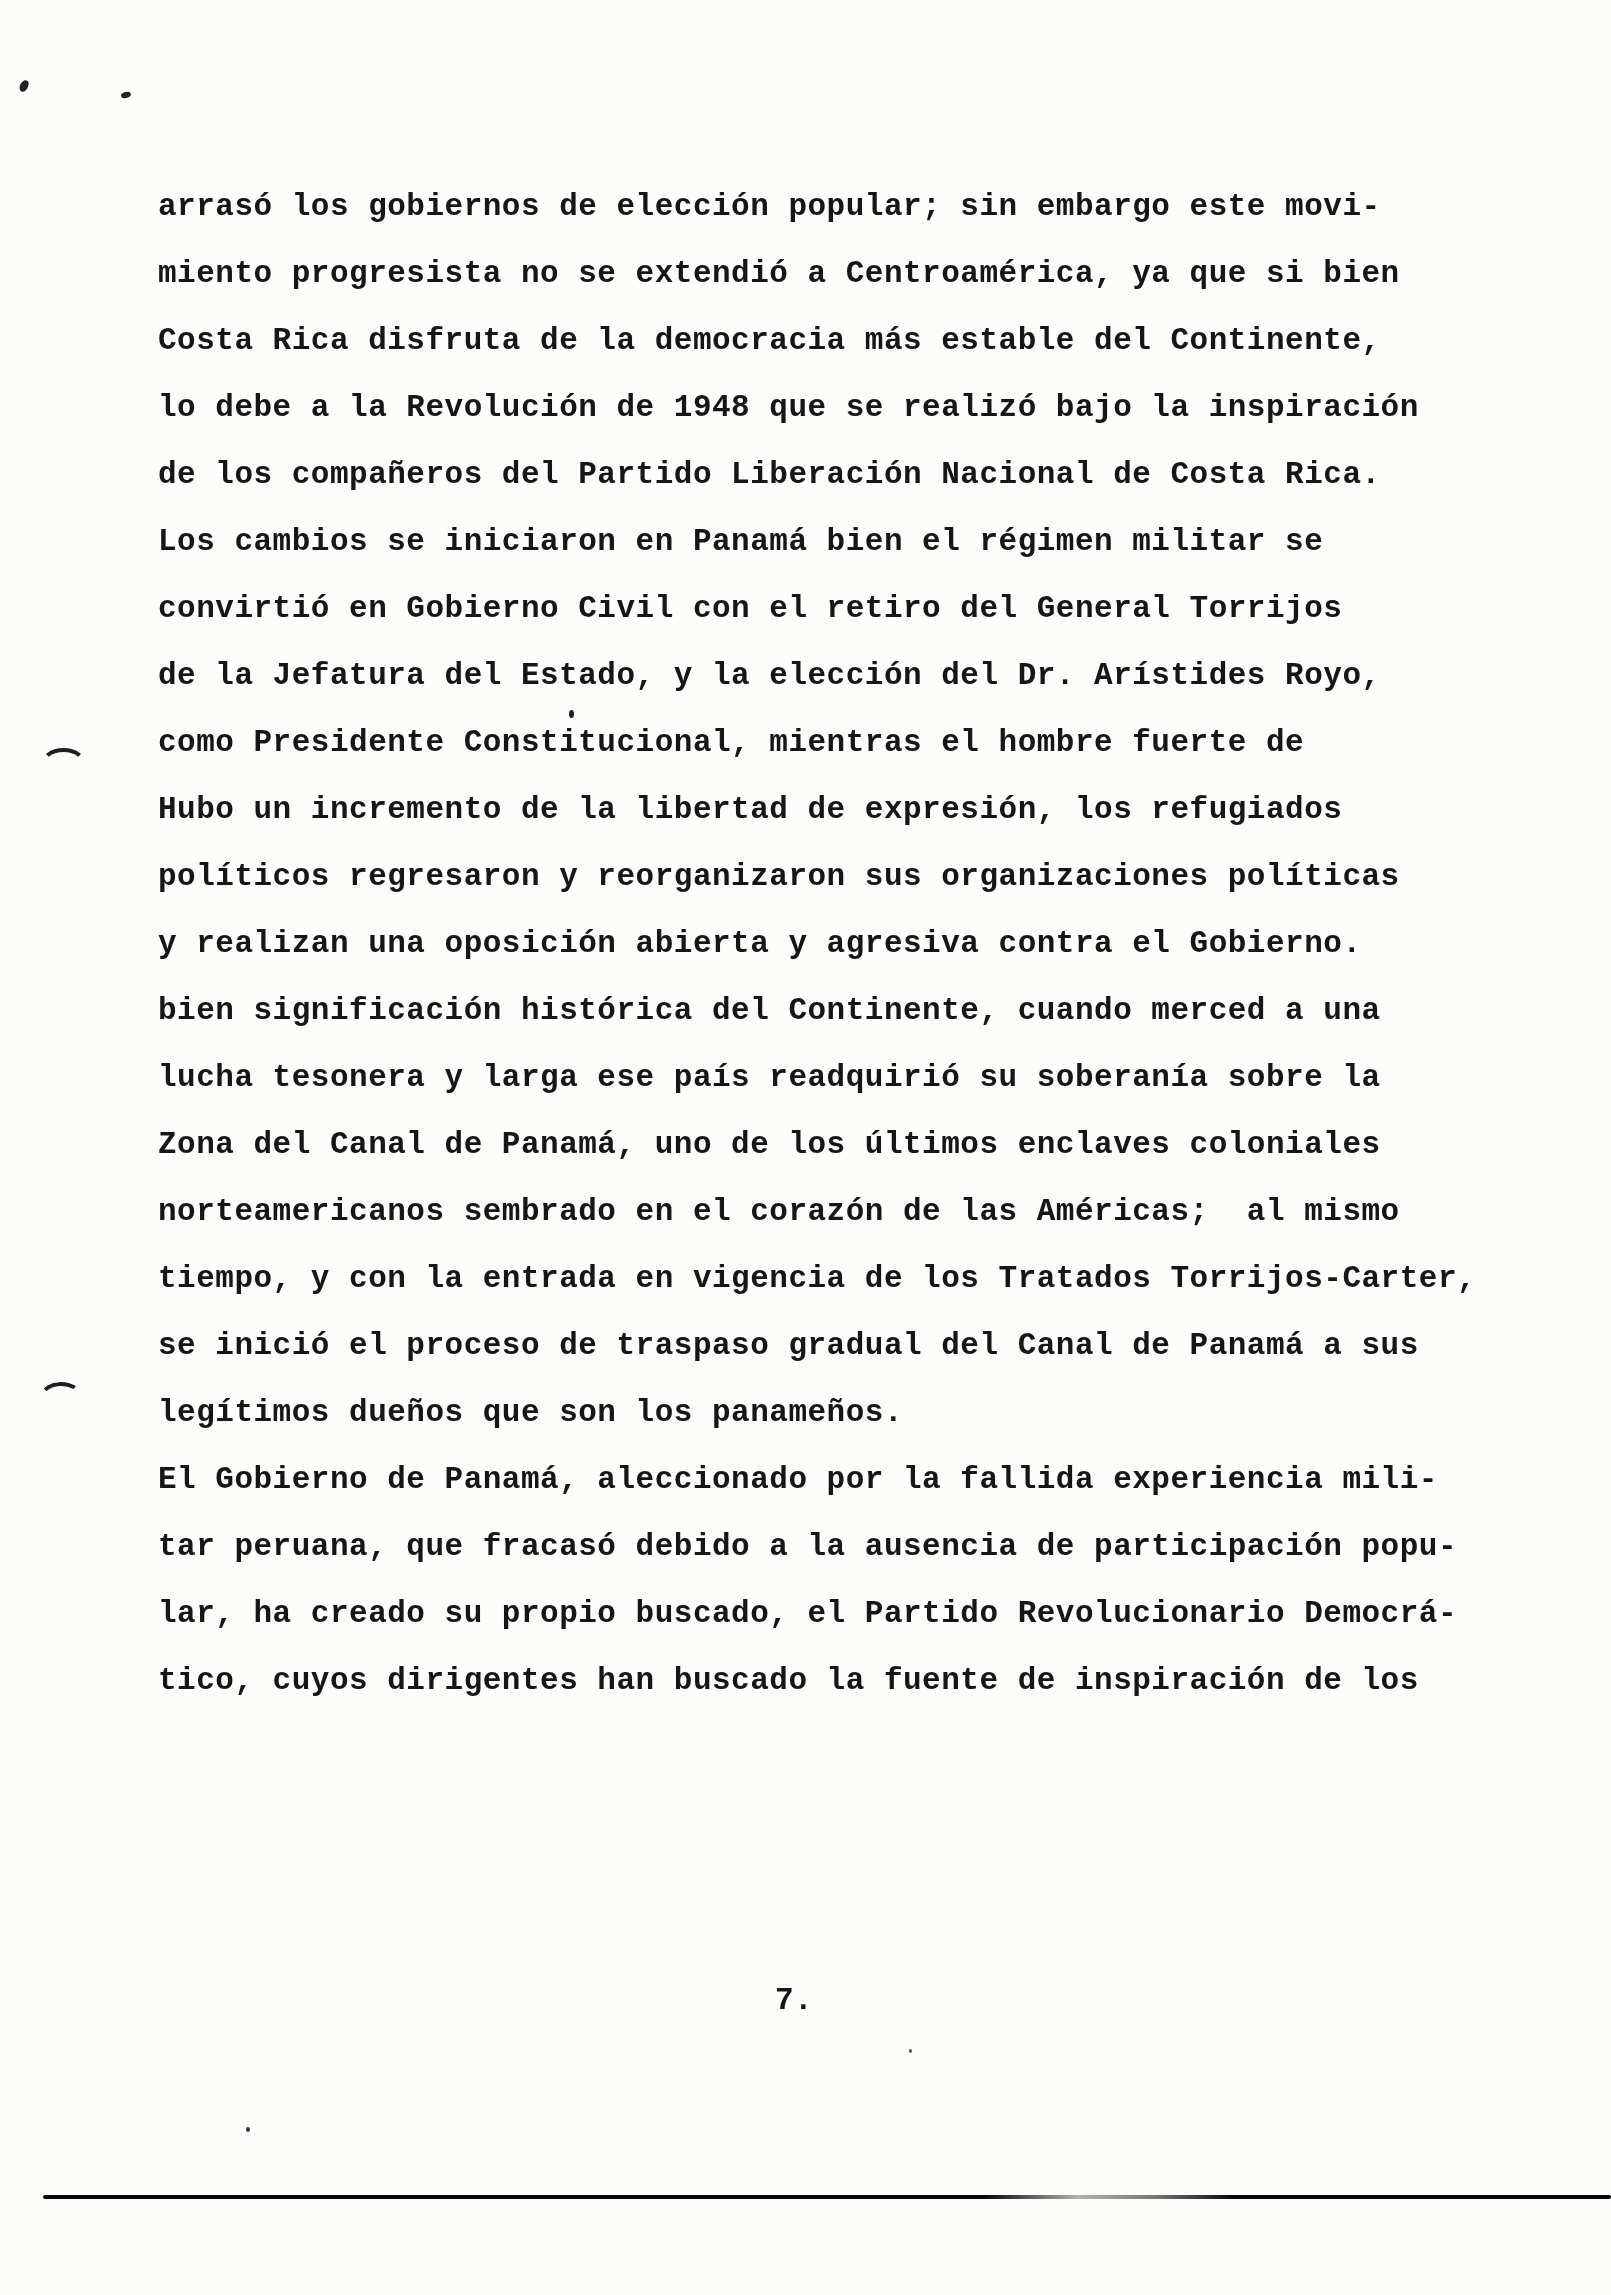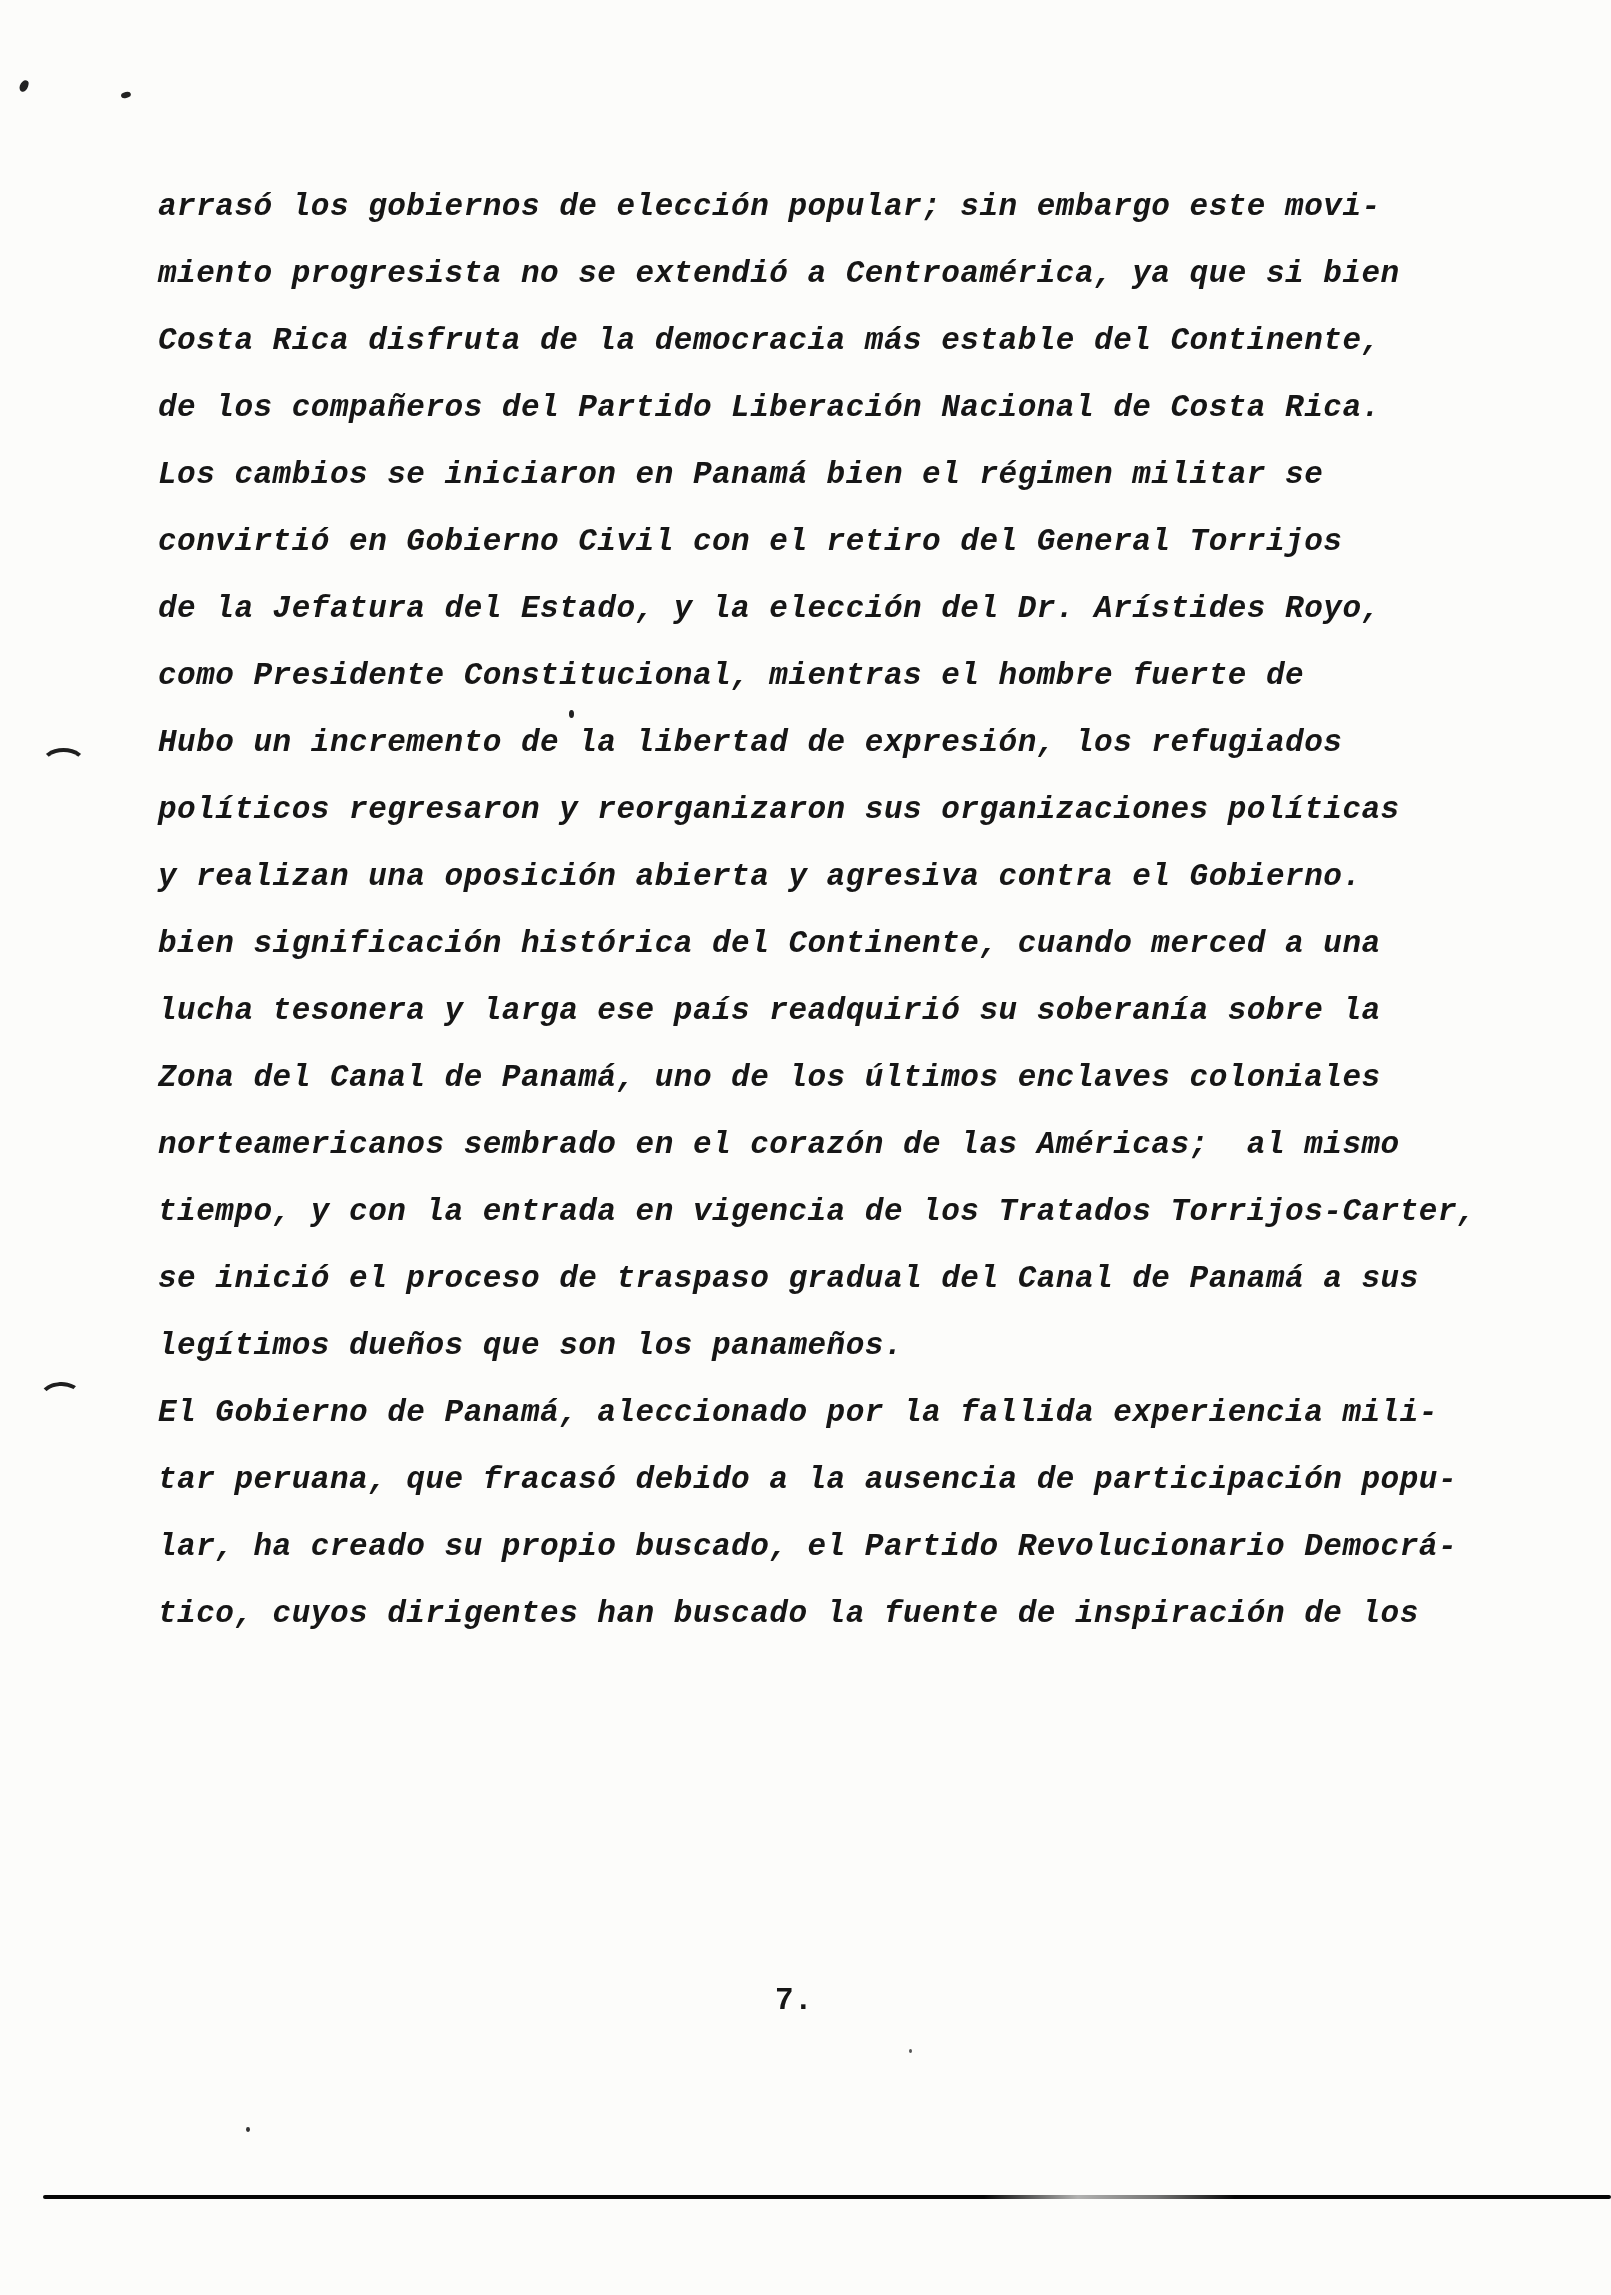--- a/index.html
+++ b/index.html
@@ -17,21 +17,21 @@
   }
   .textblock {
     position: absolute;
     left: 158px;
     top: 173px;
     font-size: 31px;
     line-height: 67px;
     letter-spacing: 0.5px;
     font-weight: 600;
   }
-  .line { white-space: pre; font-style: italic; }
+  .line { white-space: pre; }
   .pagenum {
     position: absolute;
     left: 775px;
     top: 1967px;
     font-size: 31px;
     line-height: 67px;
     letter-spacing: 0.5px;
     font-weight: 600;
   }
   
@@ -79,20 +79,21 @@
   <span class="dot dot4"></span>
   <span class="dot dot5"></span>
 
   <div class="arc arc1"></div>
   <div class="arc arc2"></div>
 
   <div class="textblock">
     <div class="line">arrasó los gobiernos de elección popular; sin embargo este movi-</div>
     <div class="line">miento progresista no se extendió a Centroamérica, ya que si bien</div>
     <div class="line">Costa Rica disfruta de la democracia más estable del Continente,</div>
+    <div class="line">lo debe a la Revolución de 1948 que se realizó bajo la inspiración</div>
     <div class="line">de los compañeros del Partido Liberación Nacional de Costa Rica.</div>
     <div class="line">Los cambios se iniciaron en Panamá bien el régimen militar se</div>
     <div class="line">convirtió en Gobierno Civil con el retiro del General Torrijos</div>
     <div class="line">de la Jefatura del Estado, y la elección del Dr. Arístides Royo,</div>
     <div class="line">como Presidente Constitucional, mientras el hombre fuerte de</div>
     <div class="line">Hubo un incremento de la libertad de expresión, los refugiados</div>
     <div class="line">políticos regresaron y reorganizaron sus organizaciones políticas</div>
     <div class="line">y realizan una oposición abierta y agresiva contra el Gobierno.</div>
     <div class="line">bien significación histórica del Continente, cuando merced a una</div>
     <div class="line">lucha tesonera y larga ese país readquirió su soberanía sobre la</div>

